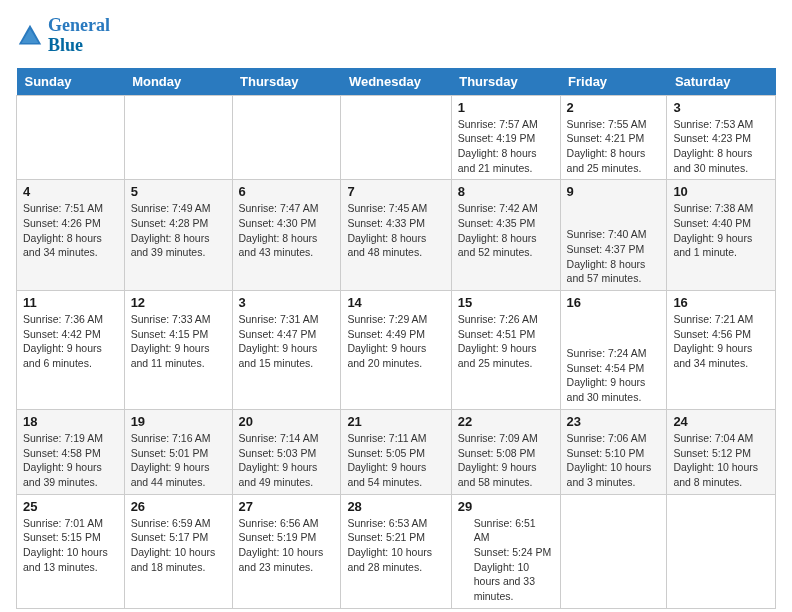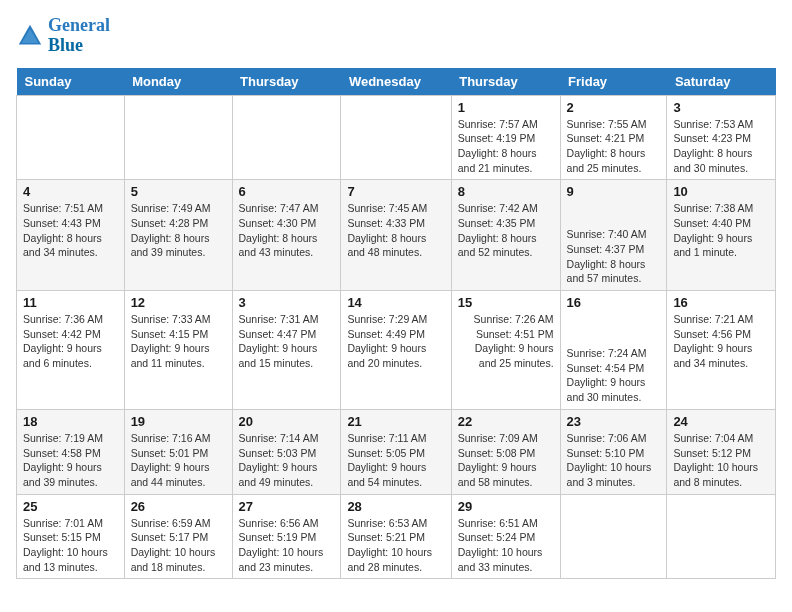--- a/index.html
+++ b/index.html
@@ -139,21 +139,21 @@
           <span class="day-number">3</span>
           <div class="day-info" style="white-space: pre-line;">Sunrise: 7:53 AM
 Sunset: 4:23 PM
 Daylight: 8 hours and 30 minutes.</div>
         </td>
       </tr>
       <tr>
         <td>
           <span class="day-number">4</span>
           <div class="day-info" style="white-space: pre-line;">Sunrise: 7:51 AM
-Sunset: 4:43 PM
+Sunset: 4:26 PM
 Daylight: 8 hours and 34 minutes.</div>
         </td>
         <td>
           <span class="day-number">5</span>
           <div class="day-info" style="white-space: pre-line;">Sunrise: 7:49 AM
 Sunset: 4:28 PM
 Daylight: 8 hours and 39 minutes.</div>
         </td>
         <td>
           <span class="day-number">6</span>
@@ -206,21 +206,21 @@
 Daylight: 9 hours and 15 minutes.</div>
         </td>
         <td>
           <span class="day-number">14</span>
           <div class="day-info" style="white-space: pre-line;">Sunrise: 7:29 AM
 Sunset: 4:49 PM
 Daylight: 9 hours and 20 minutes.</div>
         </td>
         <td>
           <span class="day-number">15</span>
-          <div class="day-info" style="white-space: pre-line; text-align: right;">Sunrise: 7:26 AM
+          <div class="day-info" style="white-space: pre-line;">Sunrise: 7:26 AM
 Sunset: 4:51 PM
 Daylight: 9 hours and 25 minutes.</div>
         </td>
         <td>
           <span class="day-number">16</span>
           <div class="day-info" style="white-space: pre-line; margin-top: 36px;">Sunrise: 7:24 AM
 Sunset: 4:54 PM
 Daylight: 9 hours and 30 minutes.</div>
         </td>
         <td>
@@ -294,21 +294,21 @@
 Daylight: 10 hours and 23 minutes.</div>
         </td>
         <td>
           <span class="day-number">28</span>
           <div class="day-info" style="white-space: pre-line;">Sunrise: 6:53 AM
 Sunset: 5:21 PM
 Daylight: 10 hours and 28 minutes.</div>
         </td>
         <td>
           <span class="day-number">29</span>
-          <div class="day-info" style="white-space: pre-line;">Sunrise: 6:51 AM
+          <div class="day-info" style="white-space: pre-line; margin-left: 16px;">Sunrise: 6:51 AM
 Sunset: 5:24 PM
 Daylight: 10 hours and 33 minutes.</div>
         </td>
         <td class="empty-cell"></td>
         <td class="empty-cell"></td>
       </tr>
     </tbody>
 </table>
 
 </body></html>

